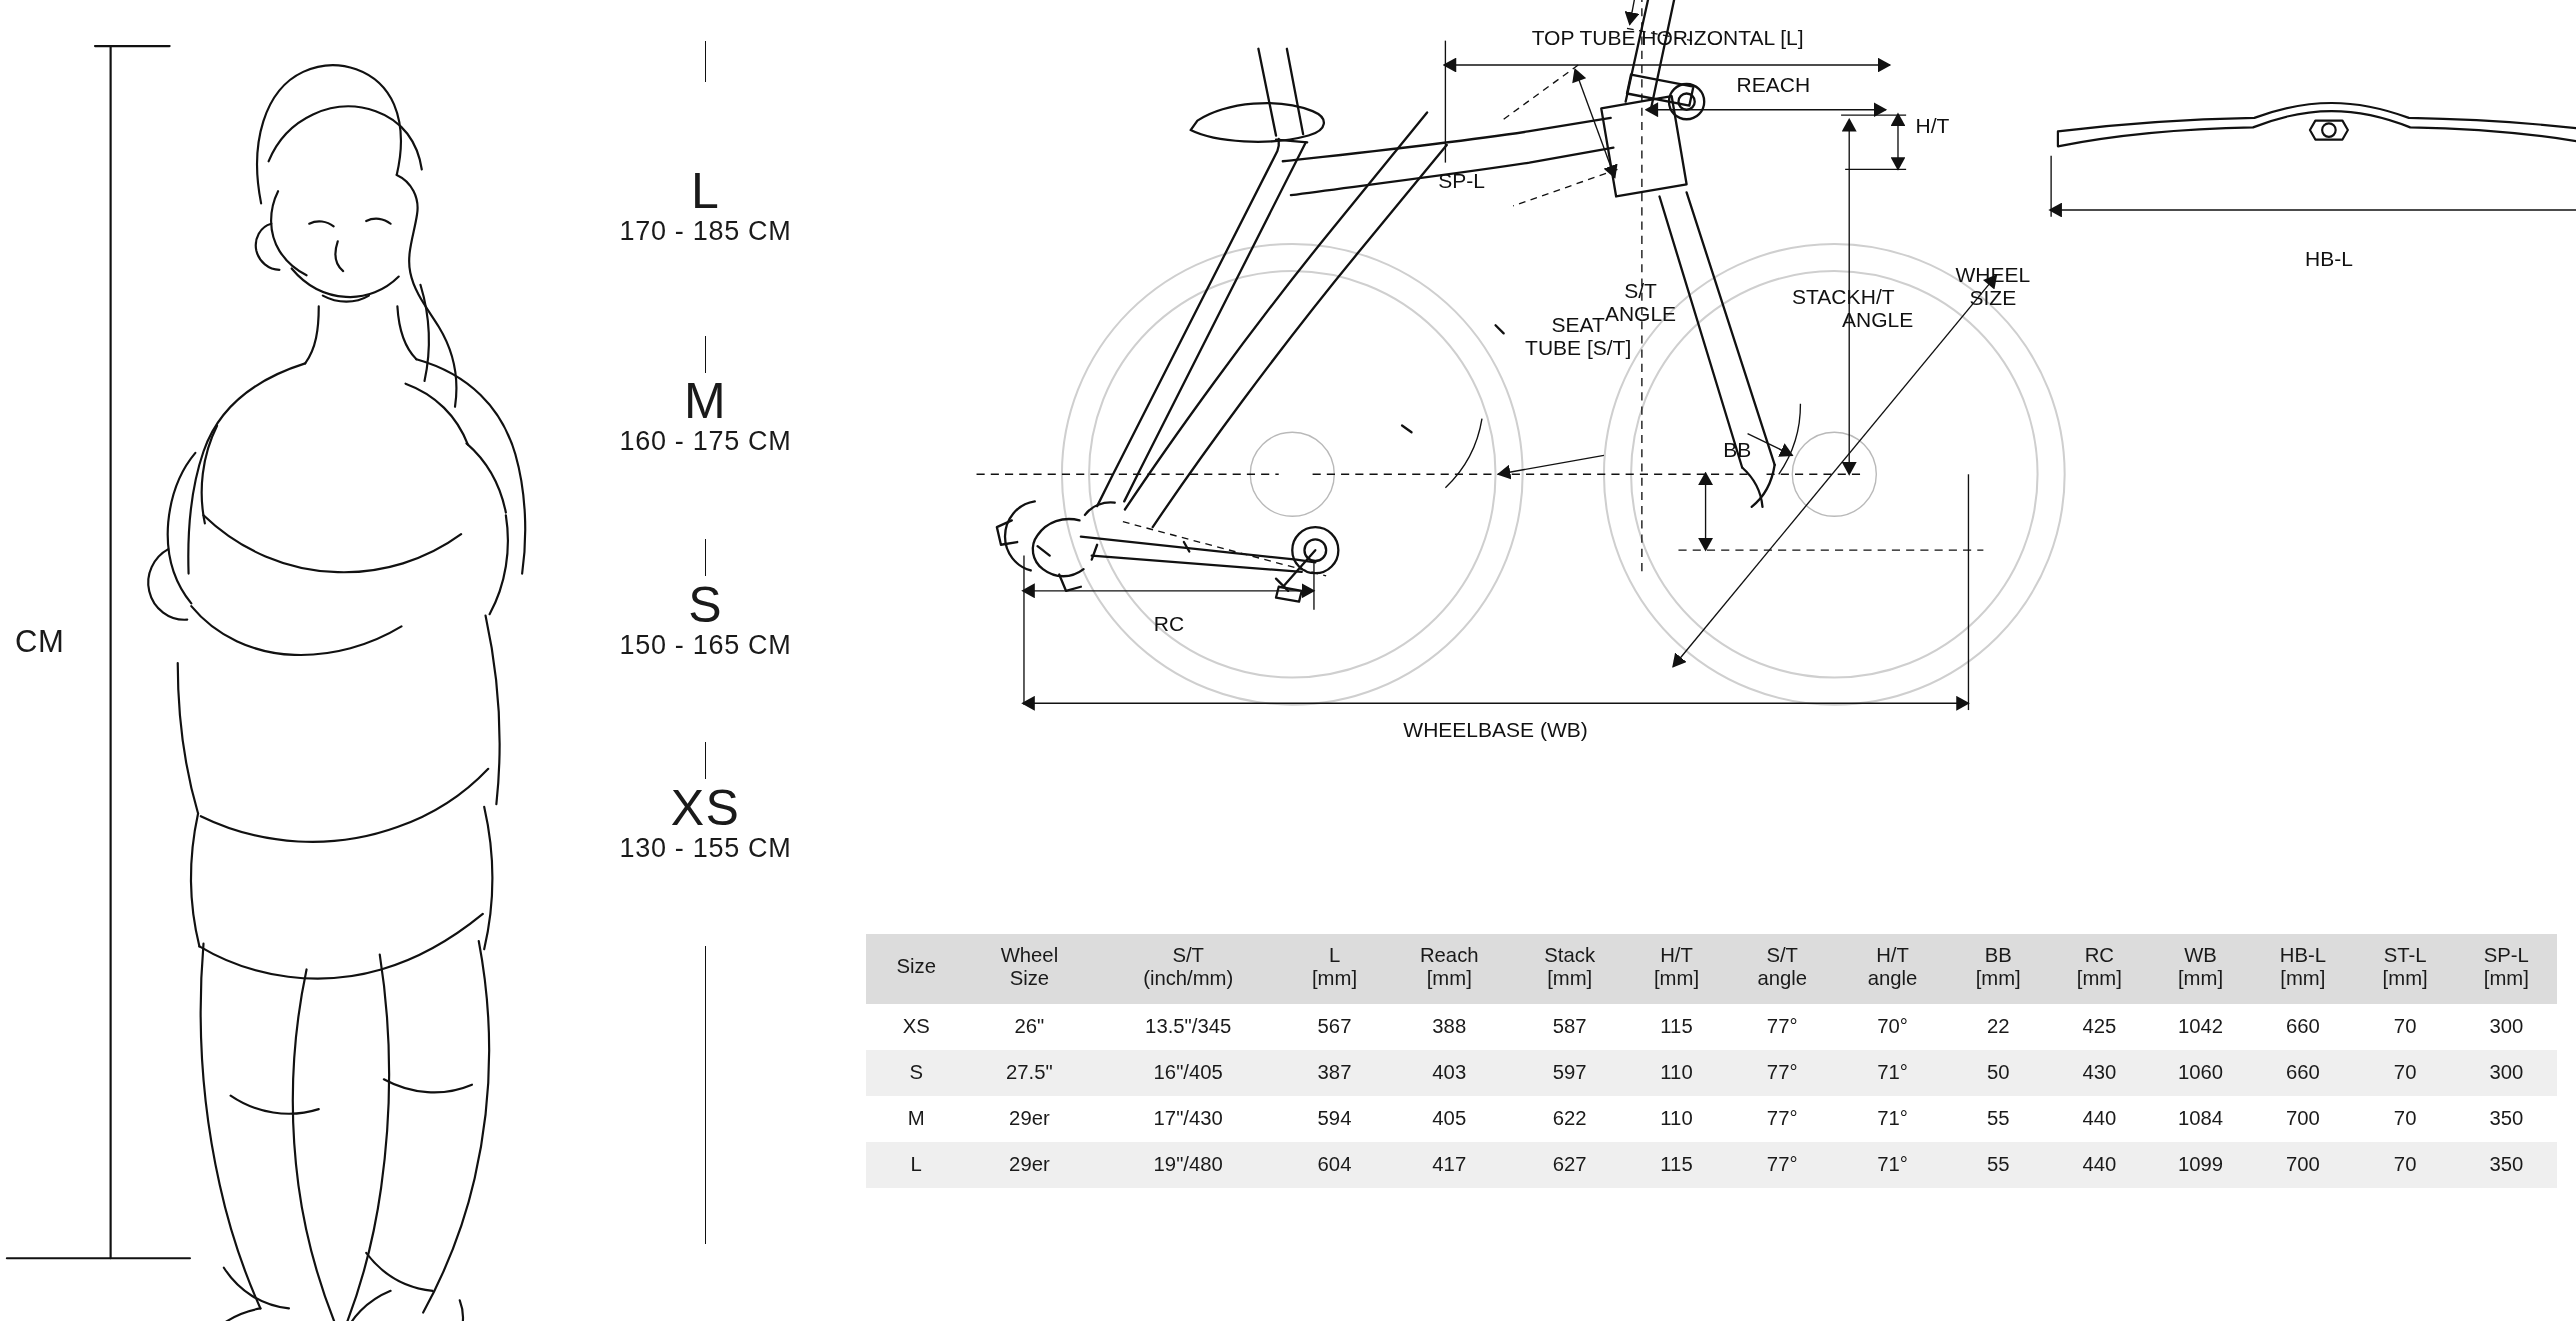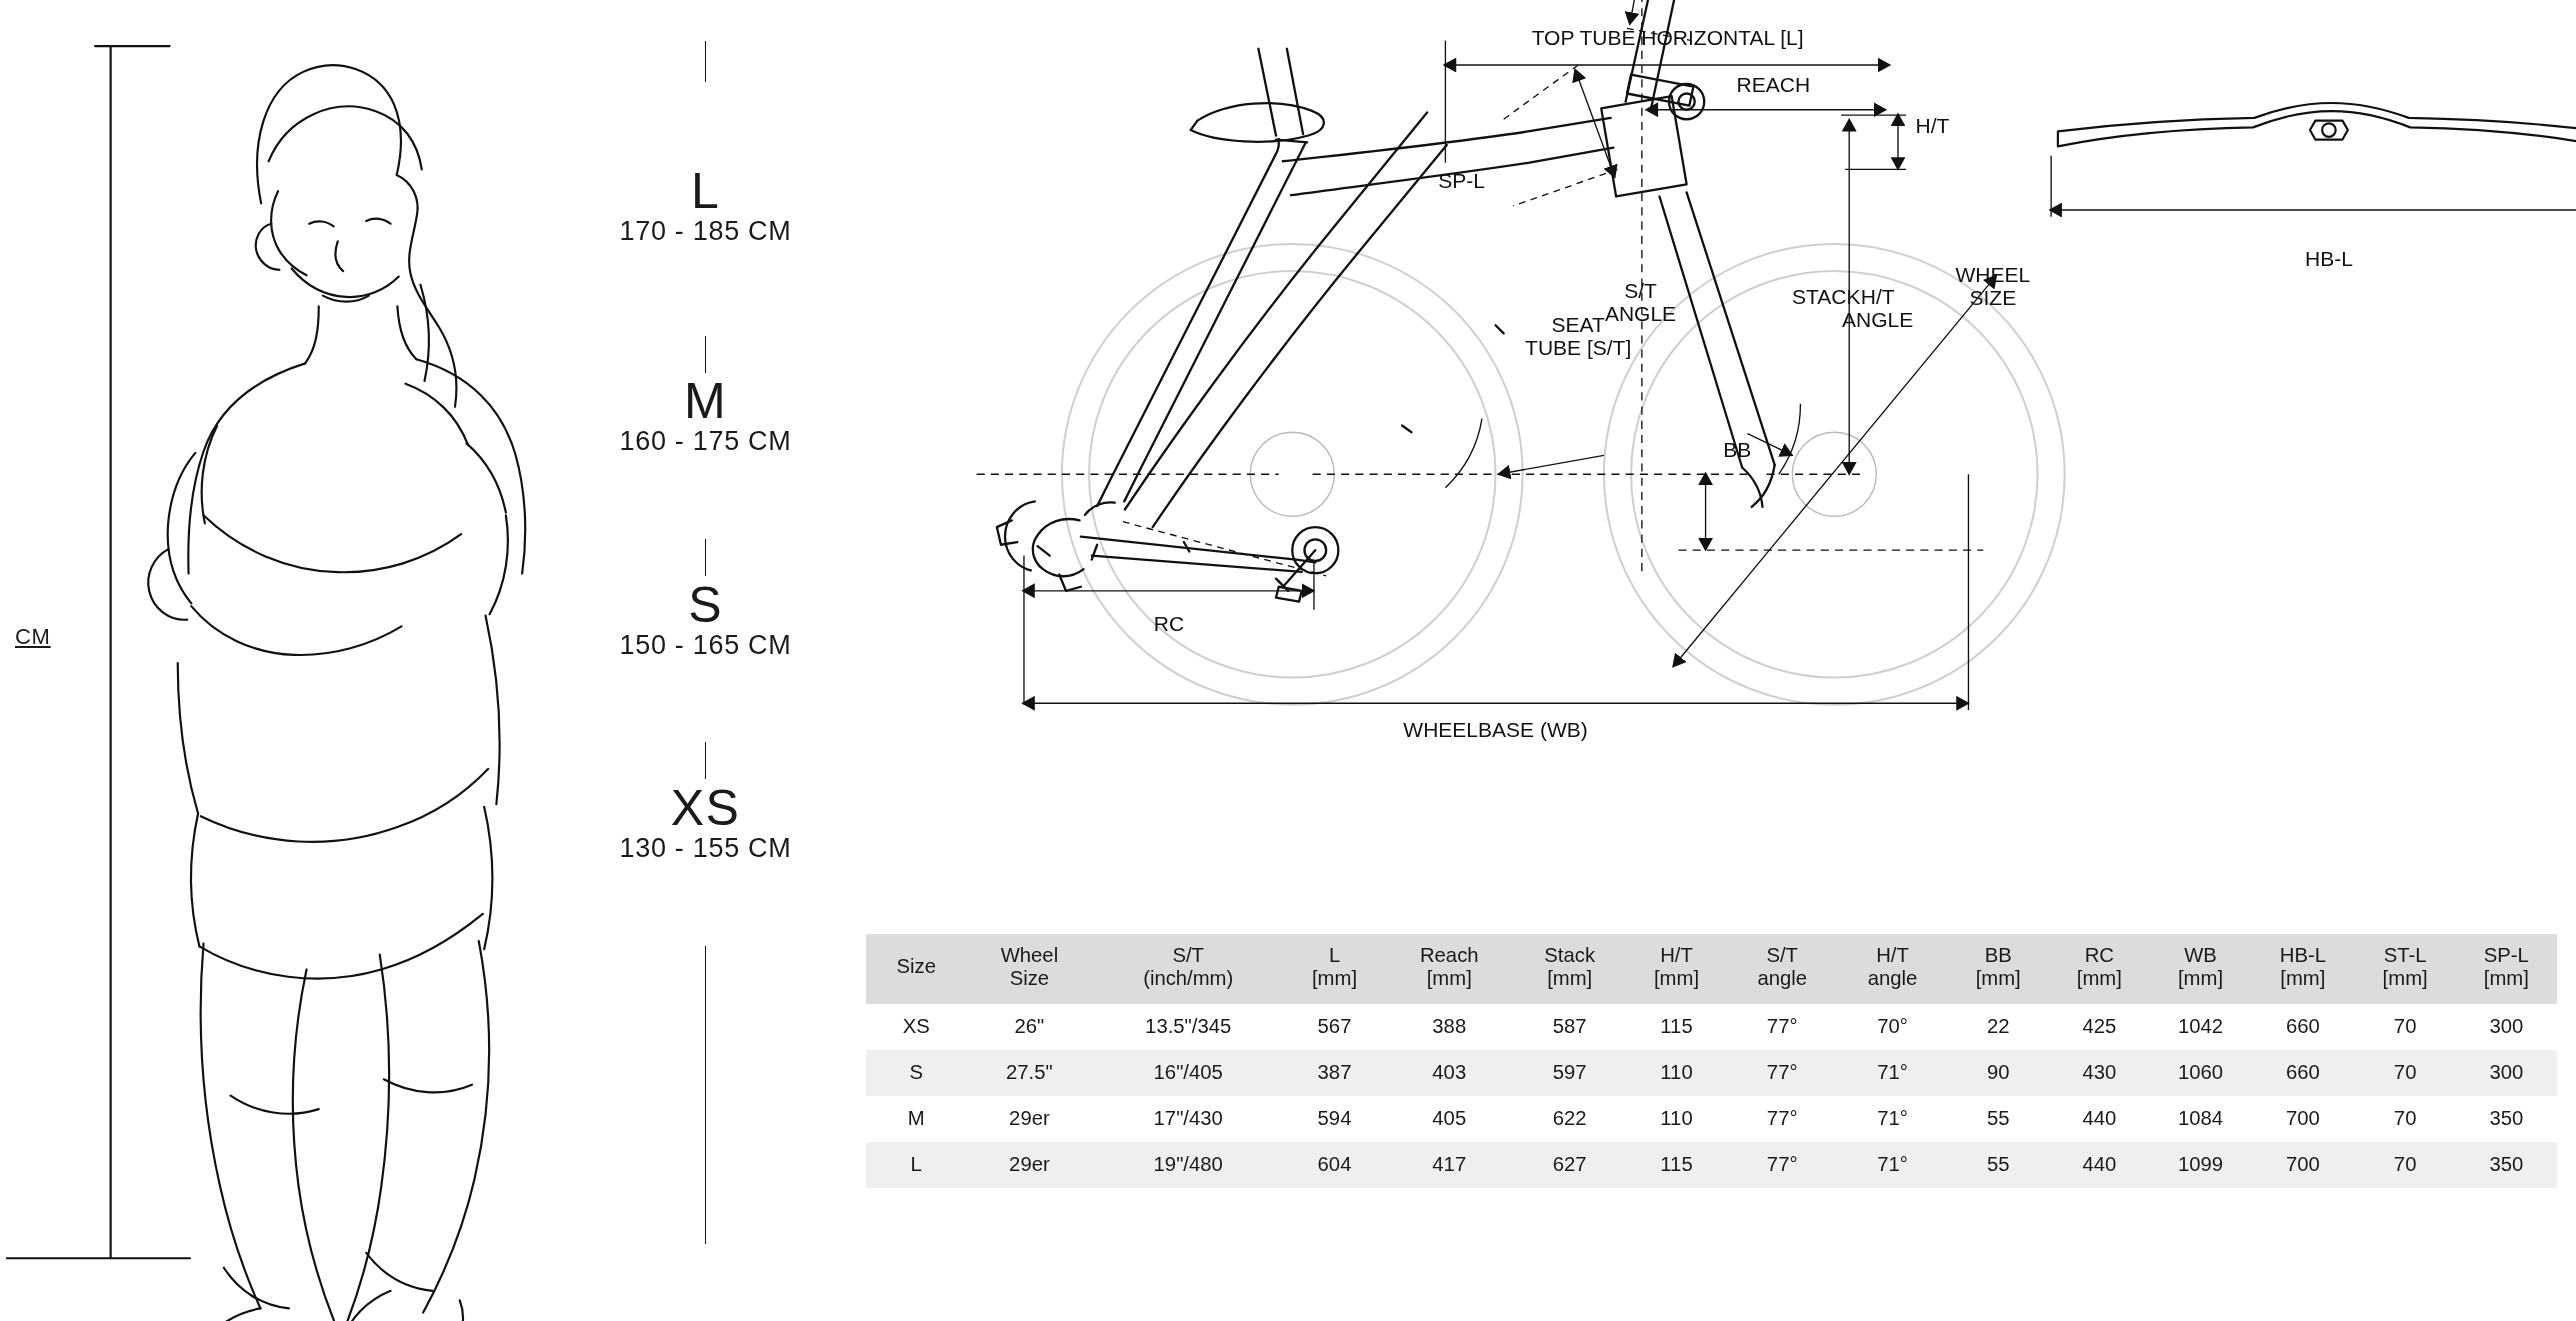--- a/index.html
+++ b/index.html
@@ -1,21 +1,21 @@
 <!DOCTYPE html>
 <html style="font-size:11px"><head>
 <meta charset="utf-8">
 <style>
   html,body{margin:0;padding:0;background:#ffffff;}
   body{width:2576px;height:1322px;font-family:"Liberation Sans",sans-serif;color:#1a1a1a;overflow:hidden;position:relative;}
   .page{position:relative;width:2576px;height:1322px;}
 
   
   .rider-panel{position:absolute;left:0;top:0;width:868px;height:1322px;}
-  .cm-label{position:absolute;left:15px;top:624px;font-size:22px;letter-spacing:0.7px;text-decoration:underline;}
+  .cm-label{position:absolute;left:15px;top:624px;font-size:31px;letter-spacing:0.7px;}
   .rider-svg{position:absolute;left:0;top:0;}
 
   .size-scale{position:absolute;left:563px;top:0;width:285px;height:1288px;}
   .size-block{position:absolute;width:285px;text-align:center;}
   .size-letter{font-size:50px;font-weight:400;line-height:1;letter-spacing:1.4px;}
   .size-range{font-size:27px;margin-top:0;letter-spacing:0.7px;}
   .tick{position:absolute;left:142px;width:1.4px;background:#111;}
 
   
   .geo-panel{position:absolute;left:899px;top:0;width:1708px;height:935px;}
@@ -362,21 +362,21 @@
       <tr class="even">
         <td>S</td>
         <td>27.5"</td>
         <td>16"/405</td>
         <td>387</td>
         <td>403</td>
         <td>597</td>
         <td>110</td>
         <td>77°</td>
         <td>71°</td>
-        <td>90</td>
+        <td>50</td>
         <td>430</td>
         <td>1060</td>
         <td>660</td>
         <td>70</td>
         <td>300</td>
       </tr>
       <tr class="odd">
         <td>M</td>
         <td>29er</td>
         <td>17"/430</td>

